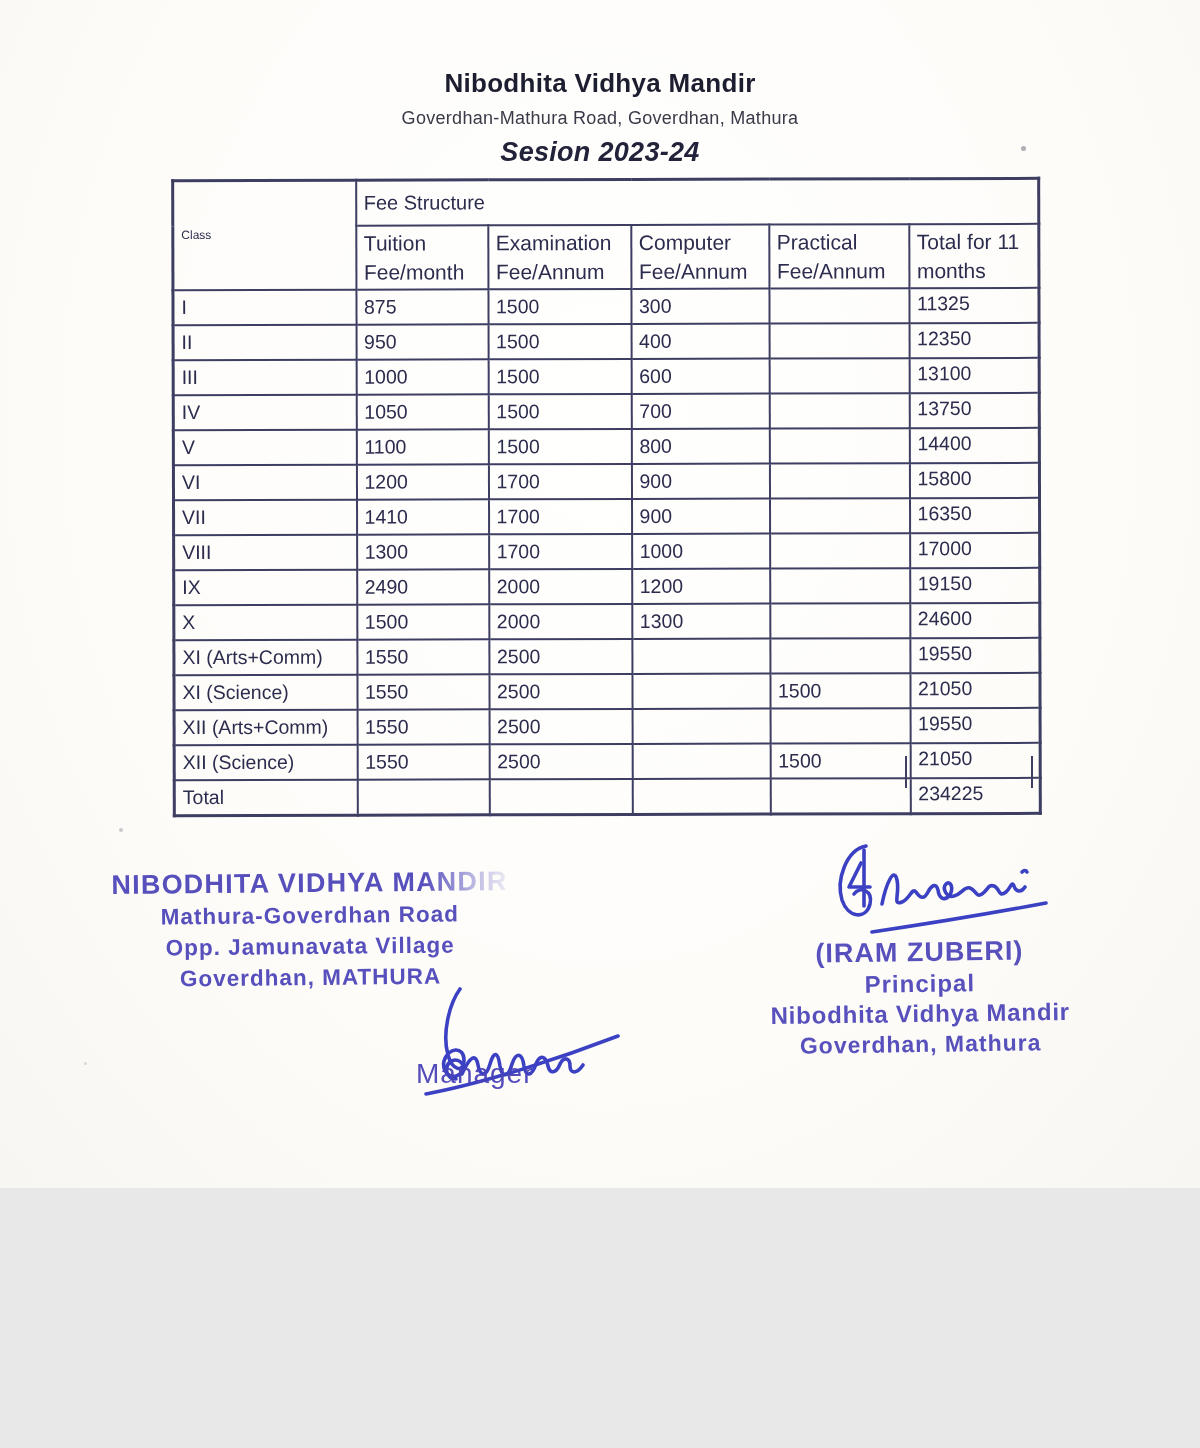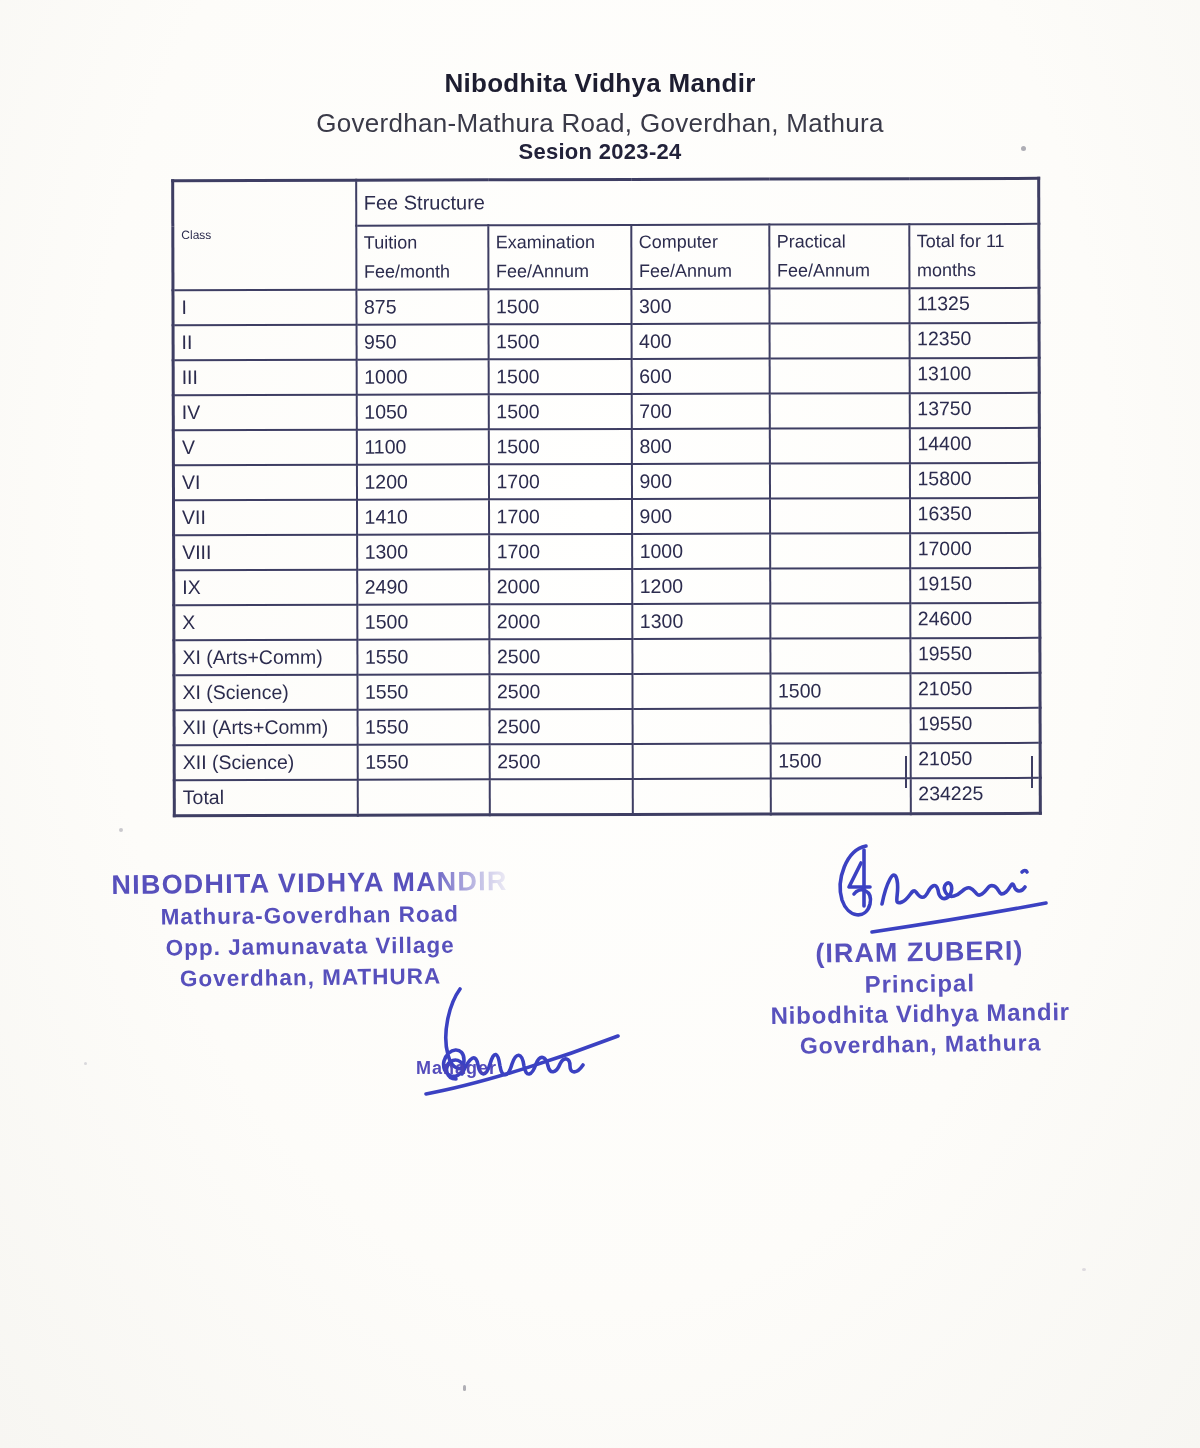--- a/index.html
+++ b/index.html
@@ -6,52 +6,52 @@
     --ink:#2c2c4e;
     --border:#3e3e63;
     --stamp:#4b43b8;
     --sig:#3b41c2;
     --paper:#fdfcf9;
   }
   *{margin:0;padding:0;box-sizing:border-box;}
   html,body{background:#e8e8e8;}
   .page{
     position:relative;
-    width:1200px;height:1448px;
+    width:1200px;height:1188px;
     margin:0 auto;
     background:radial-gradient(ellipse at 50% 35%, #fffffe 0%, var(--paper) 60%, #f7f6f2 100%);
     font-family:"Liberation Sans", sans-serif;
     color:var(--ink);
     overflow:hidden;
   }
 
   
   .doc-header{position:absolute;top:68px;left:0;width:100%;text-align:center;}
   .school-title{font-size:26px;font-weight:bold;color:#1d1d30;letter-spacing:.3px;}
-  .school-address{font-size:26px;color:#3a3a48;margin-top:9px;letter-spacing:.3px;}
-  .session-title{font-size:22px;font-weight:bold;color:#22223a;letter-spacing:.3px;}
+  .school-address{font-size:18px;color:#3a3a48;margin-top:9px;letter-spacing:.3px;}
+  .session-title{font-size:27px;font-weight:bold;color:#22223a;margin-top:8px;letter-spacing:.3px;font-style:italic;}
 
   
   .fee-table{
     position:absolute;left:172px;top:178px;width:866px;
     border-collapse:collapse;table-layout:fixed;
     font-size:19.5px;color:var(--ink);
     transform:rotate(-0.15deg);
   }
   .fee-table th,.fee-table td{
     border:2px solid var(--border);
     padding:1px 7px;
     font-weight:normal;
     text-align:left;
     overflow:hidden;white-space:nowrap;
   }
   .fee-table{border:3px solid var(--border);}
   .group-th{text-align:center;font-size:20px;height:45px;}
   .class-th{text-align:center;font-size:12px;vertical-align:middle;}
-  .col-th{height:64px;vertical-align:middle;font-size:18px;}
+  .col-th{height:64px;vertical-align:middle;font-size:21px;}
   .col-th div{line-height:29px;}
   .fee-table tbody tr{height:31px;}
   .fee-table tbody td{line-height:26px;}
   .fee-table td.total-cell{vertical-align:bottom;padding-bottom:6px;}
 
   
   .table-tail{
     position:absolute;left:905px;top:756px;width:128px;height:32px;
     border-left:2px solid var(--border);
     border-right:2.5px solid var(--border);
@@ -66,21 +66,21 @@
   .stamp-line1{
     font-size:27px;letter-spacing:1.2px;white-space:nowrap;line-height:34px;
     -webkit-mask-image:linear-gradient(90deg,#000 0%,#000 76%,rgba(0,0,0,.4) 87%,rgba(0,0,0,0) 97%);
     mask-image:linear-gradient(90deg,#000 0%,#000 76%,rgba(0,0,0,.4) 87%,rgba(0,0,0,0) 97%);
   }
   .stamp-line2,.stamp-line3,.stamp-line4{
     font-size:22.5px;letter-spacing:1px;line-height:31px;white-space:nowrap;
   }
   .manager-role{
     position:absolute;left:416px;top:1058px;
-    font-size:18px;font-weight:bold;color:var(--stamp);letter-spacing:1px;opacity:.95;
+    font-size:28px;font-weight:normal;color:var(--stamp);letter-spacing:1px;opacity:.95;
   }
   .manager-signature{position:absolute;left:398px;top:986px;color:var(--sig);}
   .principal-signature{position:absolute;left:816px;top:842px;color:var(--sig);}
   .sig-path{fill:none;stroke:currentColor;stroke-width:3.6;stroke-linecap:round;stroke-linejoin:round;}
 
   .principal-stamp{
     position:absolute;left:742px;top:936px;width:356px;
     text-align:center;color:var(--stamp);font-weight:bold;
     transform:rotate(-0.8deg);opacity:.92;
   }

